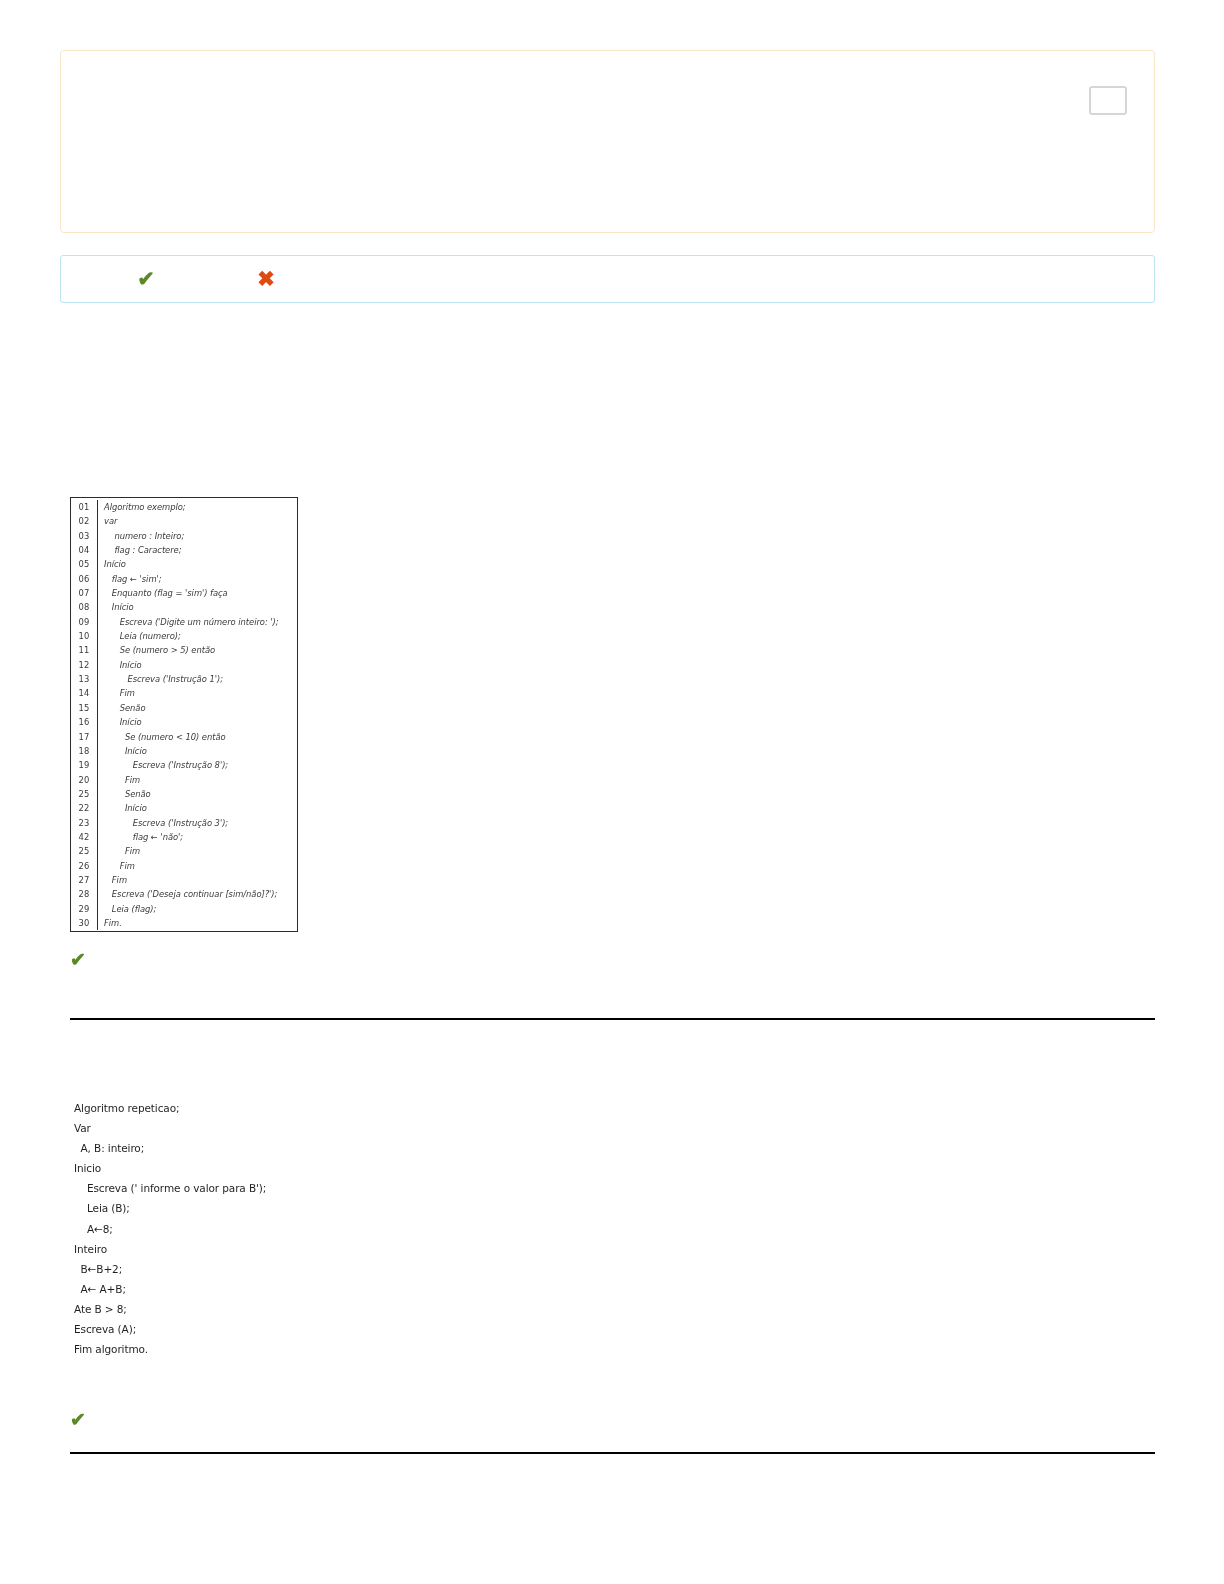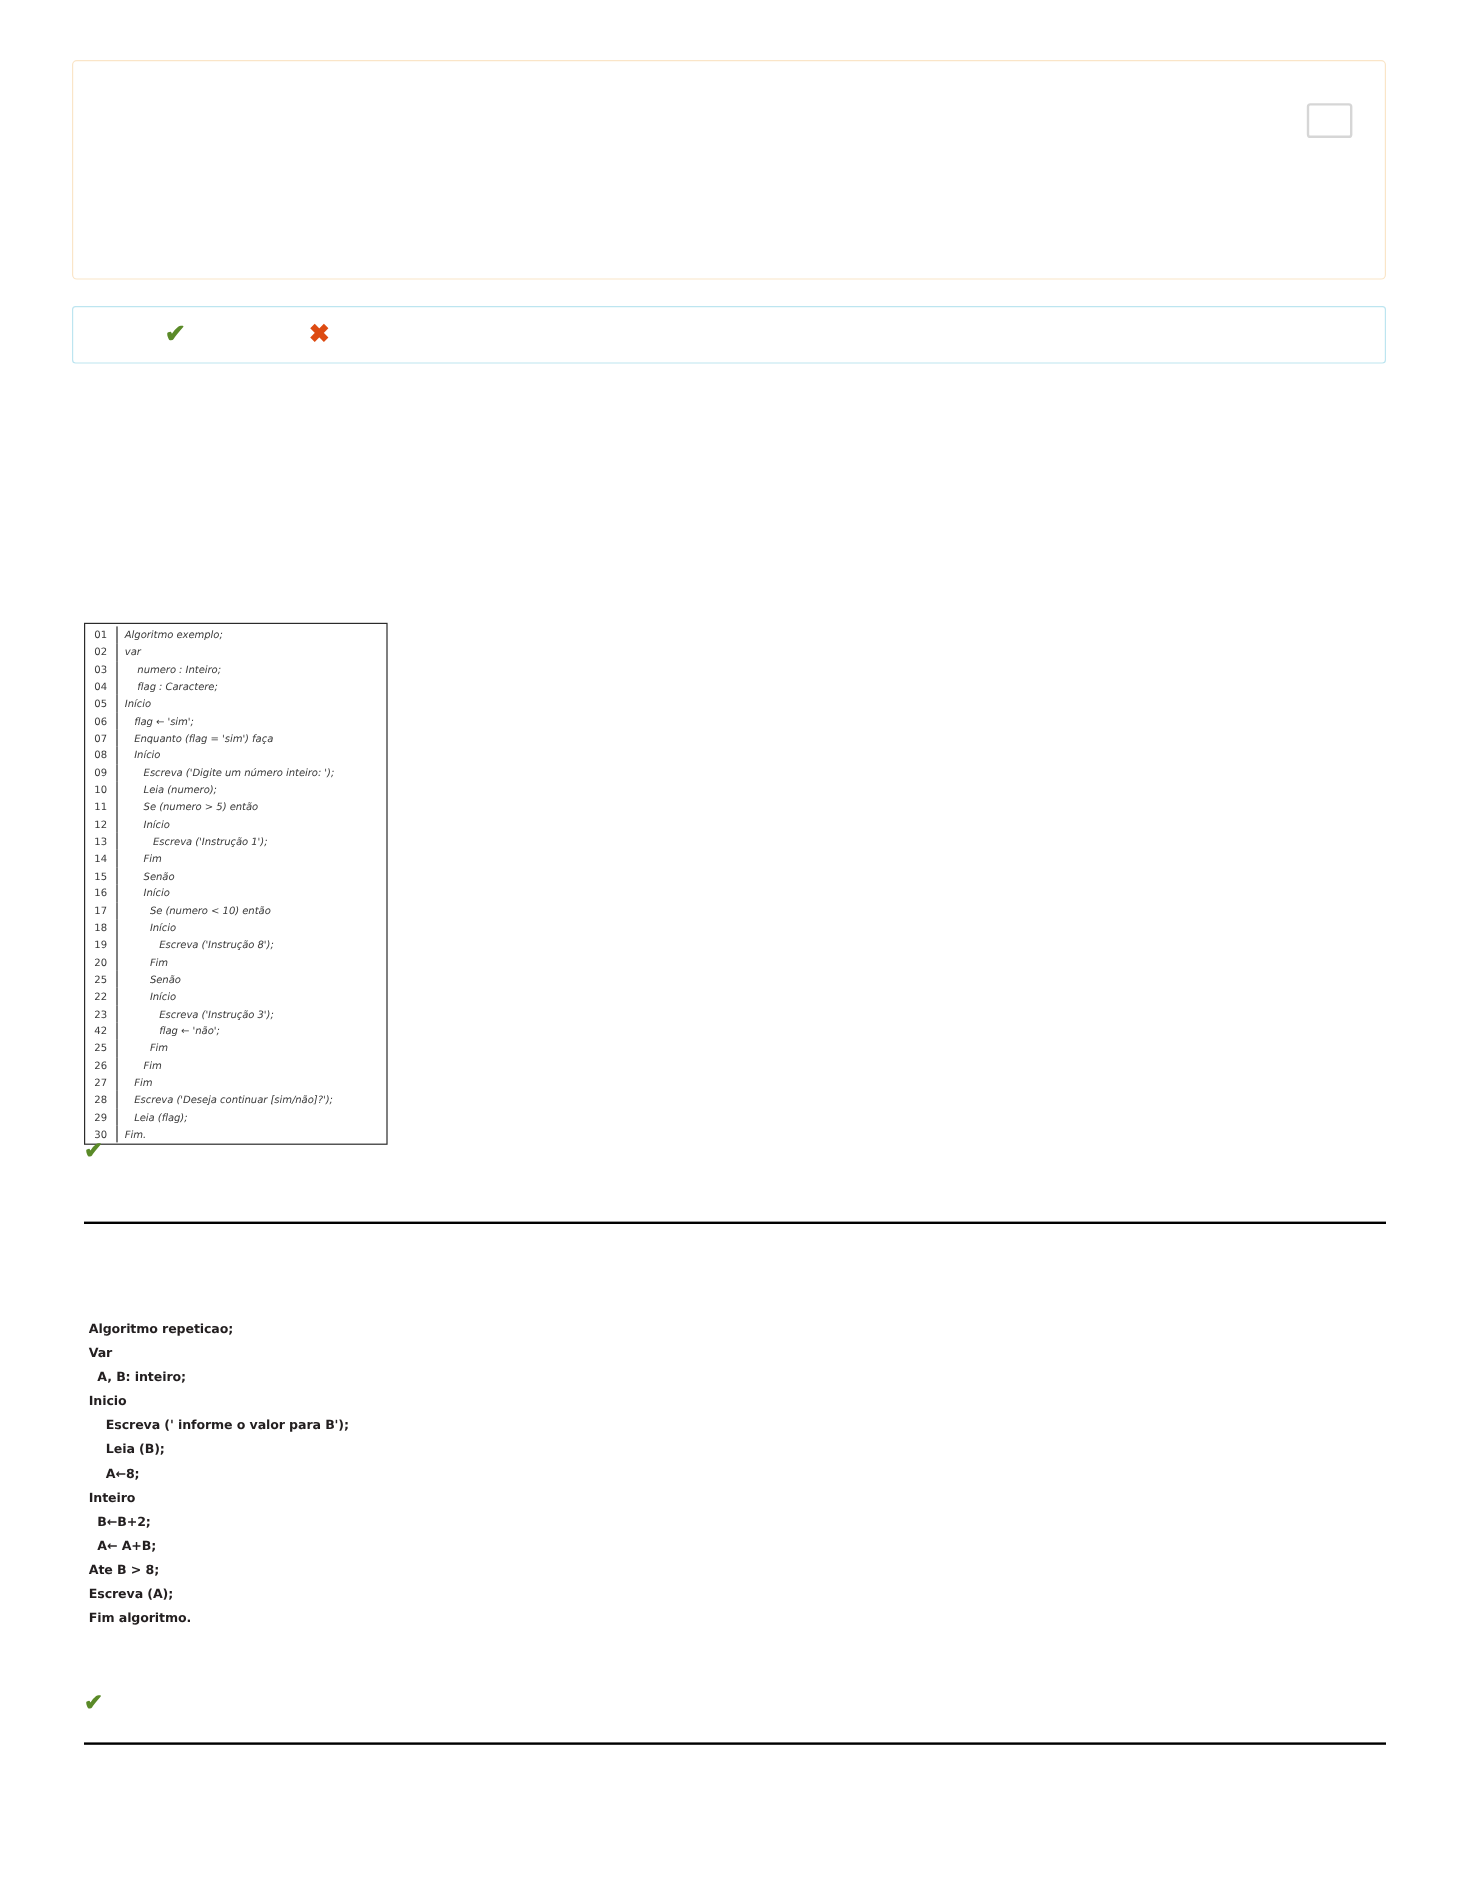--- a/index.html
+++ b/index.html
@@ -62,22 +62,22 @@
     font-size: 21px;
     font-weight: bold;
   }
   .fb-correct   { left: 72px;  color: #5a8a28; }
   .fb-incorrect { left: 192px; color: #dd4b12; }
 
   
   .code-listing {
     position: absolute;
     left: 70px;
-    top: 519px;
-    width: 253px;
+    top: 497px;
+    width: 228px;
     border: 1px solid #2b2b2b;
     background: #ffffff;
     box-sizing: border-box;
     font-family: "DejaVu Sans", sans-serif;
     font-size: 8.4px;
     line-height: 14.35px;
     color: #3a3a3a;
     padding: 2px 0 1px 0;
   }
   .code-row {
@@ -129,21 +129,20 @@
   .code-plain {
     position: absolute;
     left: 74px;
     top: 1098px;
     font-family: "DejaVu Sans", sans-serif;
     font-size: 10.5px;
     line-height: 20.1px;
     color: #231f20;
     white-space: pre;
     letter-spacing: -0.1px;
-    font-weight: bold;
   }
   .code-plain div { height: 20.1px; }
 </style>
 </head>
 <body>
 
 <div class="panel-question">
   <div class="broken-image-box"></div>
 </div>
 

